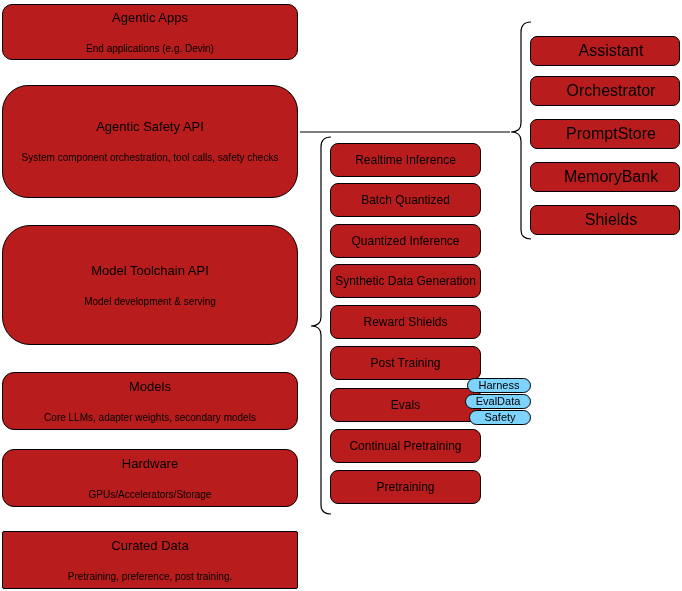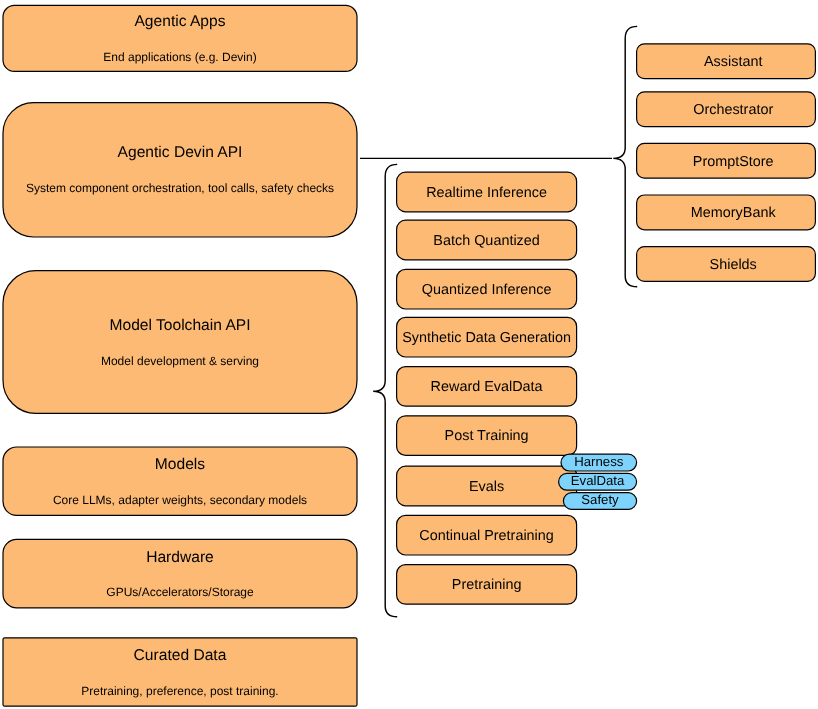--- a/index.html
+++ b/index.html
@@ -17,21 +17,21 @@
     overflow: hidden;
   }
   .overlay {
     position: absolute;
     left: 0; top: 0;
     width: 682px; height: 591px;
     pointer-events: none;
   }
   .box {
     position: absolute;
-    background: #fdba74;
+    background: #b91c1c;
     border: 1px solid #000000;
     box-sizing: border-box;
     display: flex;
     flex-direction: column;
     align-items: center;
     justify-content: center;
     text-align: center;
   }
   .box .title {
     font-size: 13px;
@@ -83,21 +83,21 @@
     white-space: nowrap;
     z-index: 3;
   }
   .pl1 { left: 467px; top: 378px; width: 64px; height: 15px; }
   .pl2 { left: 465px; top: 394px; width: 66px; height: 15px; }
   .pl3 { left: 469px; top: 410px; width: 62px; height: 15px; }
   
   .rb {
     left: 530px; width: 150px; height: 30px;
     border-radius: 7px;
-    font-size: 12px;
+    font-size: 16px;
     white-space: nowrap;
     padding-left: 12px;
   }
   .rb1 { top: 36px; }
   .rb2 { top: 76px; }
   .rb3 { top: 119px; }
   .rb4 { top: 162px; }
   .rb5 { top: 205px; }
 </style>
 </head>
@@ -109,21 +109,21 @@
     <path d="M 300 132 L 510 132" stroke="#000000" stroke-width="1.2" fill="none"></path>
     <path d="M 531 22 Q 521 22 521 32 L 521 123 Q 521 132 511 132 Q 521 132 521 141 L 521 230 Q 521 239 531 239" stroke="#000000" stroke-width="1.2" fill="none"></path>
     <path d="M 331 137 Q 321 137 321 147 L 321 317 Q 321 326 311 326 Q 321 326 321 335 L 321 505 Q 321 514 331 514" stroke="#000000" stroke-width="1.2" fill="none"></path>
   </svg>
 
   <div class="box lb lb1">
     <div class="title">Agentic Apps</div>
     <div class="subtitle">End applications (e.g. Devin)</div>
   </div>
   <div class="box lb lb2">
-    <div class="title">Agentic Devin API</div>
+    <div class="title">Agentic Safety API</div>
     <div class="subtitle">System component orchestration, tool calls, safety checks</div>
   </div>
   <div class="box lb lb3">
     <div class="title">Model Toolchain API</div>
     <div class="subtitle">Model development &amp; serving</div>
   </div>
   <div class="box lb lb4">
     <div class="title">Models</div>
     <div class="subtitle">Core LLMs, adapter weights, secondary models</div>
   </div>
@@ -133,21 +133,21 @@
   </div>
   <div class="box lb lb6">
     <div class="title">Curated Data</div>
     <div class="subtitle">Pretraining, preference, post training.</div>
   </div>
 
   <div class="box mb mb1">Realtime Inference</div>
   <div class="box mb mb2">Batch Quantized</div>
   <div class="box mb mb3">Quantized Inference</div>
   <div class="box mb mb4">Synthetic Data Generation</div>
-  <div class="box mb mb5">Reward EvalData</div>
+  <div class="box mb mb5">Reward Shields</div>
   <div class="box mb mb6">Post Training</div>
   <div class="box mb mb7">Evals</div>
   <div class="box mb mb8">Continual Pretraining</div>
   <div class="box mb mb9">Pretraining</div>
 
   <div class="pill pl1">Harness</div>
   <div class="pill pl2">EvalData</div>
   <div class="pill pl3">Safety</div>
 
   <div class="box rb rb1">Assistant</div>

